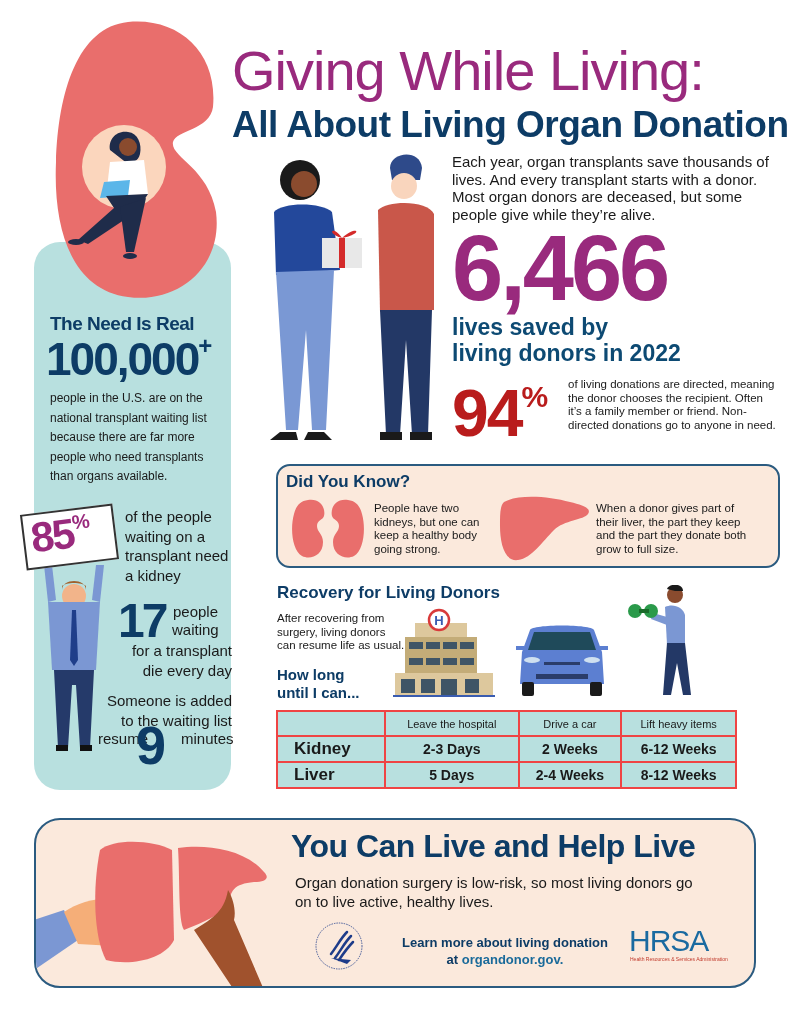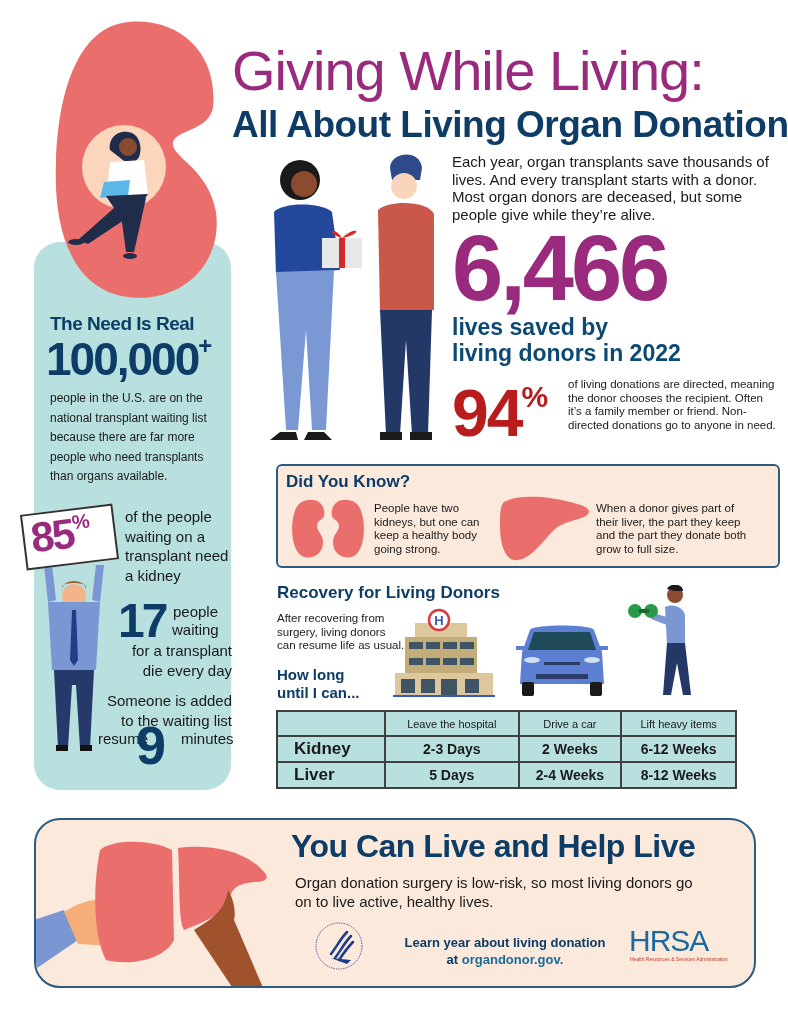--- a/index.html
+++ b/index.html
@@ -35,32 +35,32 @@
 
   
   .intro { left: 452px; top: 153px; width: 320px; font-size: 15px; line-height: 17.5px; color: #1a1a1a; }
   .big-6466 { left: 452px; top: 222px; font-size: 92px; font-weight: bold; color: #992a7d; letter-spacing: -3px; line-height: 1; }
   .lives-saved { left: 452px; top: 314px; font-size: 23px; font-weight: bold; color: #0d4a73; line-height: 26px; }
   .big-94 { left: 452px; top: 380px; font-size: 66px; font-weight: bold; color: #b91c1c; letter-spacing: -2px; line-height: 1; }
   .big-94 sup { font-size: 30px; vertical-align: top; position: relative; top: 2px; }
   .pct94-text { left: 568px; top: 378px; width: 210px; font-size: 11.5px; line-height: 13.6px; }
 
   
-  .dyk { left: 276px; top: 464px; width: 504px; height: 104px; background: #fbe9dc; border: 2px solid #2b5b80; border-radius: 6px; }
+  .dyk { left: 276px; top: 464px; width: 504px; height: 104px; background: #fbe9dc; border: 2px solid #2b5b80; border-radius: 14px; }
   .dyk-title { position: absolute; left: 8px; top: 6px; font-size: 17px; font-weight: bold; color: #0d3c66; }
   .dyk-t1 { position: absolute; left: 96px; top: 36px; width: 120px; font-size: 11.5px; line-height: 13.5px; }
   .dyk-t2 { position: absolute; left: 318px; top: 36px; width: 160px; font-size: 11.5px; line-height: 13.5px; }
 
   
   .rec-title { left: 277px; top: 583px; font-size: 17px; font-weight: bold; color: #0d3c66; }
   .rec-text { left: 277px; top: 612px; width: 130px; font-size: 11.5px; line-height: 13.5px; }
   .how-long { left: 277px; top: 666px; font-size: 15px; font-weight: bold; color: #0d3c66; line-height: 18px; }
 
   table.rec { position: absolute; left: 276px; top: 710px; width: 461px; border-collapse: collapse; background: #b8e0df; }
-  table.rec td, table.rec th { border: 2px solid #404040; text-align: center; }
+  table.rec td, table.rec th { border: 2px solid #ef4444; text-align: center; }
   table.rec th { font-weight: normal; font-size: 11px; height: 25px; color: #1a1a1a; }
   table.rec td { font-weight: bold; font-size: 14px; height: 26px; }
   table.rec td.rowlabel { text-align: left; padding-left: 16px; font-size: 17px; width: 108px; }
 
   
   .banner { left: 34px; top: 818px; width: 722px; height: 170px; background: #fbe9dc; border: 2px solid #2b5b80; border-radius: 26px; overflow: hidden; }
   .banner-title { left: 291px; top: 828px; font-size: 32px; font-weight: bold; color: #0d3c66; letter-spacing: -0.5px; white-space: nowrap; }
   .banner-text { left: 295px; top: 873px; width: 400px; font-size: 15px; line-height: 19px; }
   .learn { left: 385px; top: 934px; width: 240px; text-align: center; font-size: 13px; font-weight: bold; color: #0d3c66; line-height: 17px; }
   .learn .link { color: #1a6a9a; }
@@ -250,18 +250,18 @@
 <div class="abs banner-title">You Can Live and Help Live</div>
 <div class="abs banner-text">Organ donation surgery is low-risk, so most living donors go on to live active, healthy lives.</div>
 
 <svg class="abs" style="left:313px;top:920px" width="52" height="52" viewBox="0 0 52 52">
   <circle cx="26" cy="26" r="23" fill="none" stroke="#1e3c8a" stroke-width="0.8" stroke-dasharray="1.5 1"></circle>
   <path d="M34,12 C28,18 24,26 18,34 M38,16 C32,22 28,30 22,38 M40,22 C34,28 30,34 26,40" stroke="#1e3c8a" stroke-width="2.5" fill="none" stroke-linecap="round"></path>
   <path d="M18,38 L38,40 L34,44 Z" fill="#1e3c8a"></path>
 </svg>
 
 <div class="abs learn">
-  <div>Learn year about living donation</div>
+  <div>Learn more about living donation</div>
   <div><span>at </span><span class="link">organdonor.gov.</span></div>
 </div>
 
 <div class="abs hrsa">HRSA</div>
 <div class="abs hrsa-sub">Health Resources &amp; Services Administration</div>
 
 </body></html>

